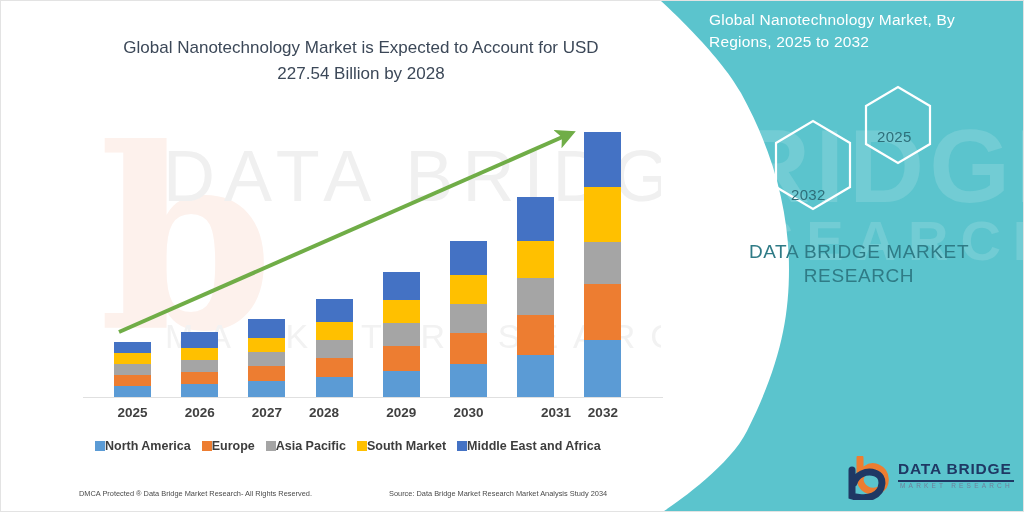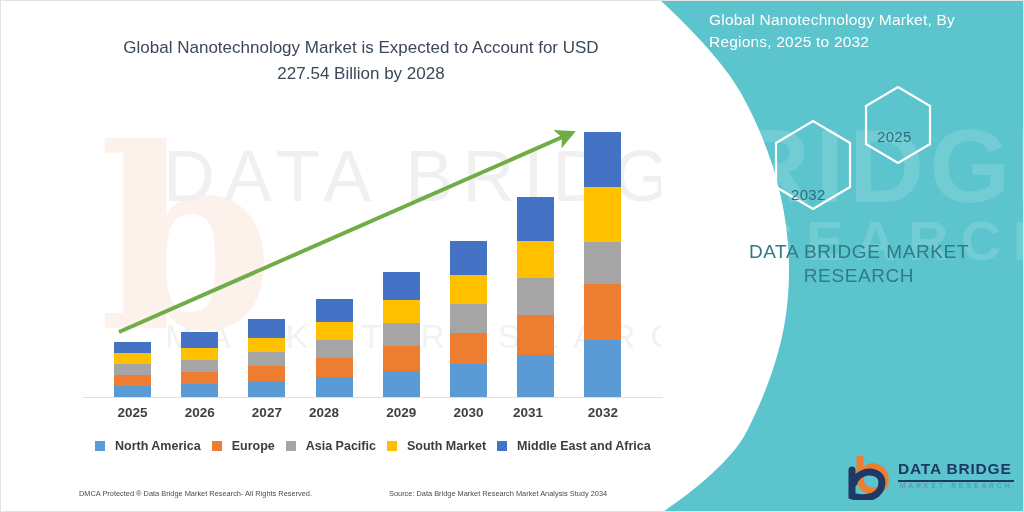--- a/index.html
+++ b/index.html
@@ -104,21 +104,21 @@
   }
   .xtick {
     position: absolute; top: 404px; width: 60px; text-align: center;
     font-size: 13.5px; font-weight: 700; color: #404040;
   }
 
   #legend {
     position: absolute; top: 438px; left: 94px;
     display: flex; align-items: center; gap: 11px;
   }
-  .legend-item { display: flex; align-items: center; gap: 10px; }
+  .legend-item { display: flex; align-items: center; gap: 0; }
   .legend-swatch { width: 10px; height: 10px; display: block; }
   .legend-label { font-size: 12.5px; font-weight: 700; color: #3d3d3d; white-space: nowrap; }
 
   .footer-note {
     position: absolute; top: 488px;
     font-size: 7.4px; color: #4a4a4a; white-space: nowrap;
   }
   #footer-dmca { left: 78px; }
   #footer-source { left: 388px; }
 </style>
@@ -208,21 +208,21 @@
       <line x1="118" y1="331" x2="566" y2="134" stroke="#70AD47" stroke-width="4" marker-end="url(#arrowhead)"></line>
     </svg>
 
     <div id="xticks-layer">
         <div class="xtick" style="left: 101.5px;">2025</div>
         <div class="xtick" style="left: 168.7px;">2026</div>
         <div class="xtick" style="left: 235.9px;">2027</div>
         <div class="xtick" style="left: 293px;">2028</div>
         <div class="xtick" style="left: 370.3px;">2029</div>
         <div class="xtick" style="left: 437.5px;">2030</div>
-        <div class="xtick" style="left: 497px;">2031</div>
+        <div class="xtick" style="left: 525px;">2031</div>
         <div class="xtick" style="left: 571.9px;">2032</div>
       </div>
   </div>
 
   <div id="legend">
       <div class="legend-item">
         <span class="legend-swatch" style="background: rgb(91, 155, 213);"></span>
         <span class="legend-label">North America</span>
       </div>
       <div class="legend-item">

